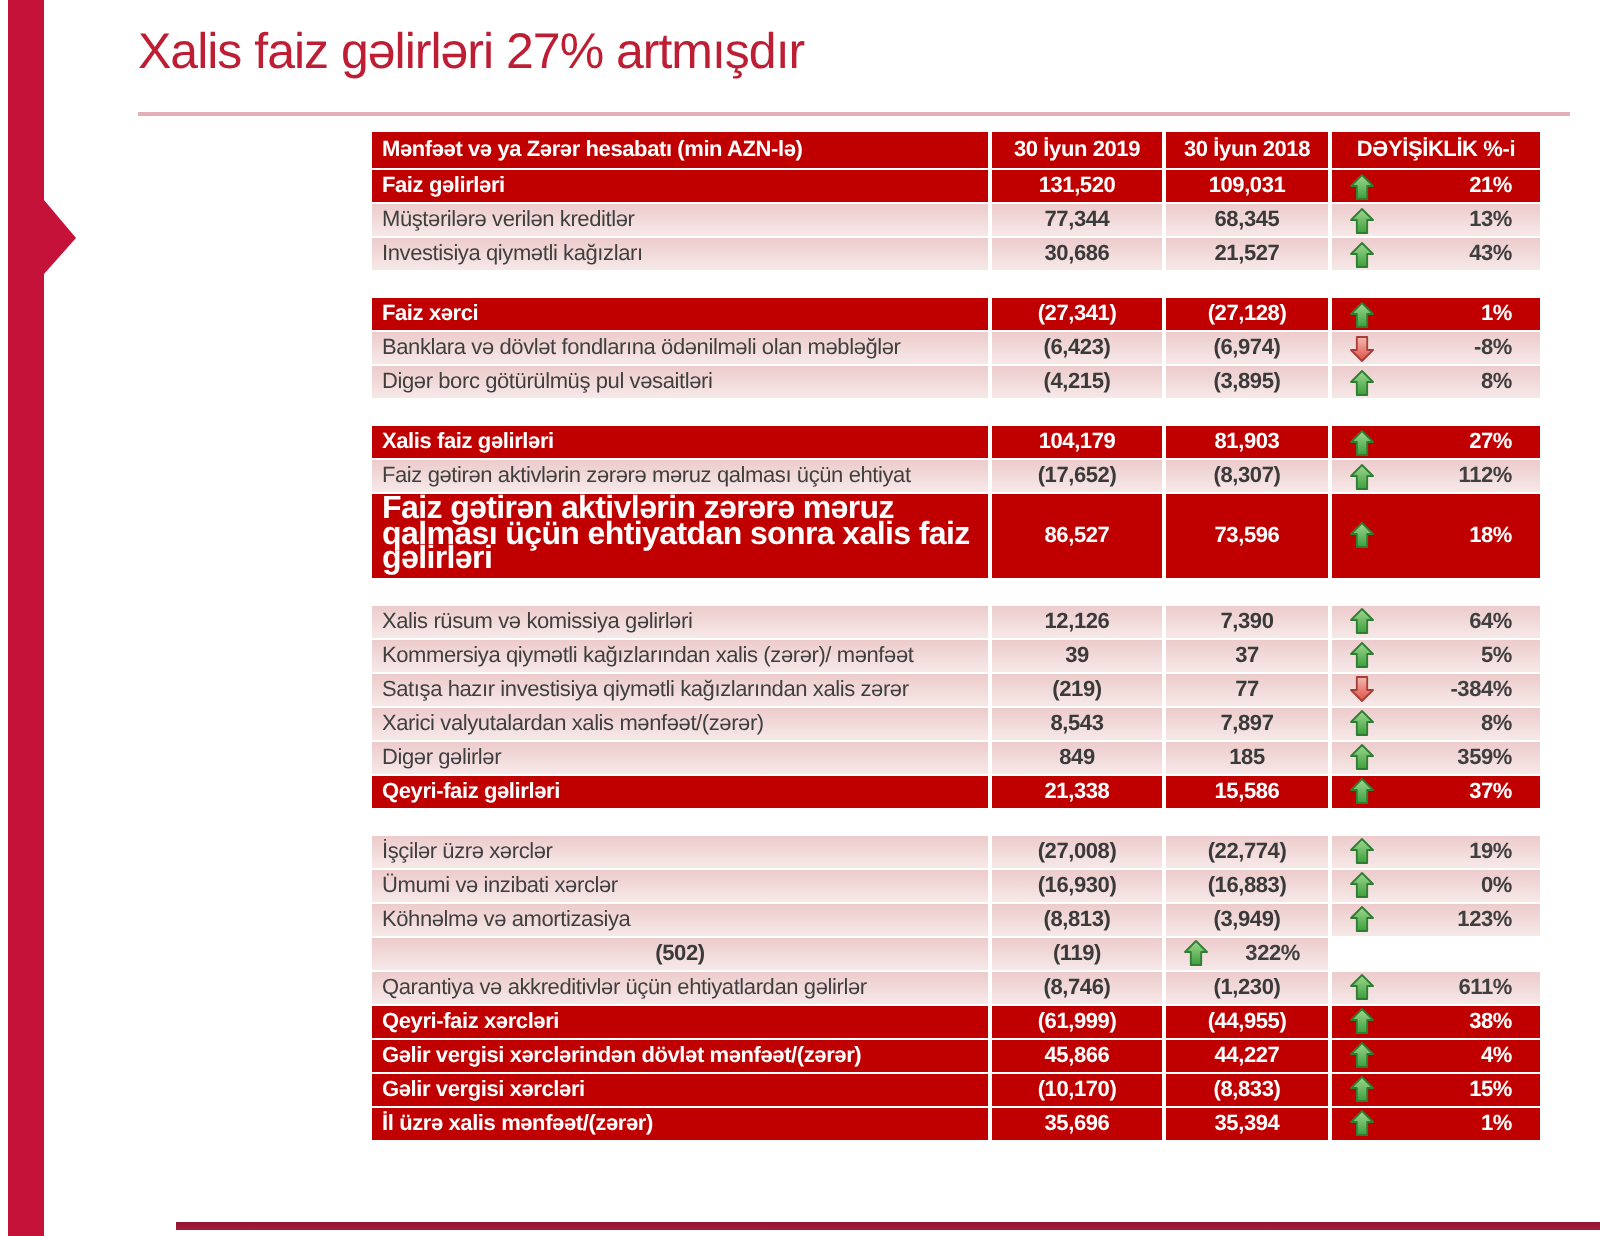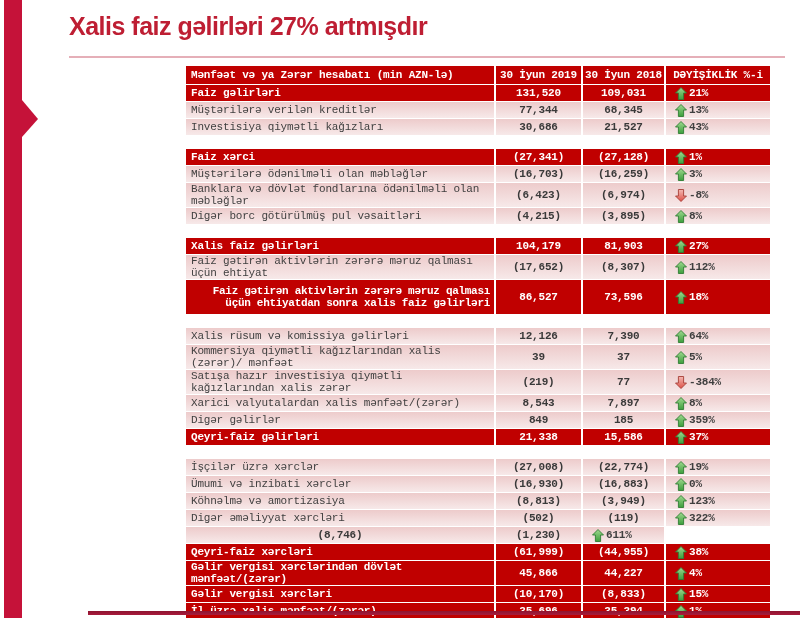--- a/index.html
+++ b/index.html
@@ -14,41 +14,40 @@
     background:var(--brand-red,#C51239);
   }
   .left-arrow{
     position:absolute;left:22px;top:100px;width:0;height:0;
     border-top:19px solid transparent;
     border-bottom:18px solid transparent;
     border-left:16px solid var(--brand-red,#C51239);
   }
   .title{
     position:absolute;left:69px;top:12px;margin:0;
-    font-size:25px;font-weight:bold;letter-spacing:-0.5px;
+    font-size:25px;font-weight:normal;letter-spacing:-0.5px;
     color:var(--title-red,#BE1E33);
     text-align:center;
   }
   .title-underline{
     position:absolute;left:69px;top:56px;width:716px;height:2px;
     background:var(--underline-pink,#E5AFB8);
   }
   .bottom-line{
     position:absolute;left:88px;top:611px;width:712px;height:4px;
     background:linear-gradient(180deg,#8E1430,#A81C3C);
   }
   .tbl{
     position:absolute;left:186px;top:66px;width:584px;
   }
   .row{
     display:grid;
     grid-template-columns:308px 85px 81px 104px;
     column-gap:2px;
     margin-bottom:1px;
-    font-family:Liberation Mono, monospace;
   }
   .row .c{
     display:flex;align-items:center;
     min-height:16px;
     font-size:11px;
     color:#3F3F3F;
     letter-spacing:-0.2px;
   }
   .row.header .c{
     min-height:18px;
@@ -56,28 +55,28 @@
     color:#ffffff;font-weight:bold;
   }
   .row.red .c{
     background:var(--table-red,#C00000);
     color:#ffffff;font-weight:bold;
   }
   .row.light .c{
     background:linear-gradient(180deg,var(--row-pink-top,#EDCBCB) 0%,var(--row-pink-bottom,#F7E9E9) 100%);
   }
   .row.tall .c{min-height:30px;}
-  .row.tall .c-label{font-size:11px;line-height:12.5px;letter-spacing:-0.3px;padding-top:2px;padding-bottom:2px;text-align:right;}
+  .row.tall .c-label{font-size:16px;line-height:12.5px;letter-spacing:-0.3px;padding-top:2px;padding-bottom:2px;}
   .c-label{padding-left:5px;padding-right:4px;}
   .c-num{justify-content:center;font-weight:bold;}
   .row.light .c-num{color:#3A3A3A;}
   .c-chg-h{justify-content:center;}
   .c-chg{padding-left:9px;}
   .c-chg .arrow{display:flex;align-items:center;width:14px;}
-  .c-chg .pct{flex:1;text-align:left;font-weight:bold;padding-right:24px;}
+  .c-chg .pct{flex:1;text-align:right;font-weight:bold;padding-right:14px;}
   .gap-row{height:13px;}
   .svg-defs{position:absolute;width:0;height:0;overflow:hidden;}
 </style>
 </head>
 <body>
 
 <svg class="svg-defs" aria-hidden="true">
   <defs>
     <linearGradient id="gradUp" x1="0" y1="0" x2="0" y2="1">
       <stop offset="0" stop-color="#9FD98F"></stop>
@@ -151,33 +150,20 @@
           <div class="c c-chg">
             <span class="arrow">
               <svg width="12" height="13" viewBox="0 0 12 13">
                 <polygon points="6,0.5 11.5,6 8.6,6 8.6,12.5 3.4,12.5 3.4,6 0.5,6" fill="url(#gradUp)" stroke="#2F7D33" stroke-width="0.9" stroke-linejoin="round"></polygon>
               </svg>
             </span>
             <span class="pct">1%</span>
           </div>
         </div>
         <div class="row light">
-          <div class="c c-label">Müştərilərə ödənilməli olan məbləğlər</div>
-          <div class="c c-num">(16,703)</div>
-          <div class="c c-num">(16,259)</div>
-          <div class="c c-chg">
-            <span class="arrow">
-              <svg width="12" height="13" viewBox="0 0 12 13">
-                <polygon points="6,0.5 11.5,6 8.6,6 8.6,12.5 3.4,12.5 3.4,6 0.5,6" fill="url(#gradUp)" stroke="#2F7D33" stroke-width="0.9" stroke-linejoin="round"></polygon>
-              </svg>
-            </span>
-            <span class="pct">3%</span>
-          </div>
-        </div>
-        <div class="row light">
           <div class="c c-label">Banklara və dövlət fondlarına ödənilməli olan məbləğlər</div>
           <div class="c c-num">(6,423)</div>
           <div class="c c-num">(6,974)</div>
           <div class="c c-chg">
             <span class="arrow">
               <svg width="12" height="13" viewBox="0 0 12 13">
                 <polygon points="6,12.5 11.5,7 8.6,7 8.6,0.5 3.4,0.5 3.4,7 0.5,7" fill="url(#gradDown)" stroke="#A63D36" stroke-width="0.9" stroke-linejoin="round"></polygon>
               </svg>
             </span>
             <span class="pct">-8%</span>
@@ -349,33 +335,33 @@
           <div class="c c-chg">
             <span class="arrow">
               <svg width="12" height="13" viewBox="0 0 12 13">
                 <polygon points="6,0.5 11.5,6 8.6,6 8.6,12.5 3.4,12.5 3.4,6 0.5,6" fill="url(#gradUp)" stroke="#2F7D33" stroke-width="0.9" stroke-linejoin="round"></polygon>
               </svg>
             </span>
             <span class="pct">123%</span>
           </div>
         </div>
         <div class="row light">
-          <div class="c c-label">Digər əməliyyat xərcləri</div>
           <div class="c c-num">(502)</div>
           <div class="c c-num">(119)</div>
           <div class="c c-chg">
             <span class="arrow">
               <svg width="12" height="13" viewBox="0 0 12 13">
                 <polygon points="6,0.5 11.5,6 8.6,6 8.6,12.5 3.4,12.5 3.4,6 0.5,6" fill="url(#gradUp)" stroke="#2F7D33" stroke-width="0.9" stroke-linejoin="round"></polygon>
               </svg>
             </span>
             <span class="pct">322%</span>
           </div>
         </div>
         <div class="row light">
+          <div class="c c-label">Qarantiya və akkreditivlər üçün ehtiyatlardan gəlirlər</div>
           <div class="c c-num">(8,746)</div>
           <div class="c c-num">(1,230)</div>
           <div class="c c-chg">
             <span class="arrow">
               <svg width="12" height="13" viewBox="0 0 12 13">
                 <polygon points="6,0.5 11.5,6 8.6,6 8.6,12.5 3.4,12.5 3.4,6 0.5,6" fill="url(#gradUp)" stroke="#2F7D33" stroke-width="0.9" stroke-linejoin="round"></polygon>
               </svg>
             </span>
             <span class="pct">611%</span>
           </div>

